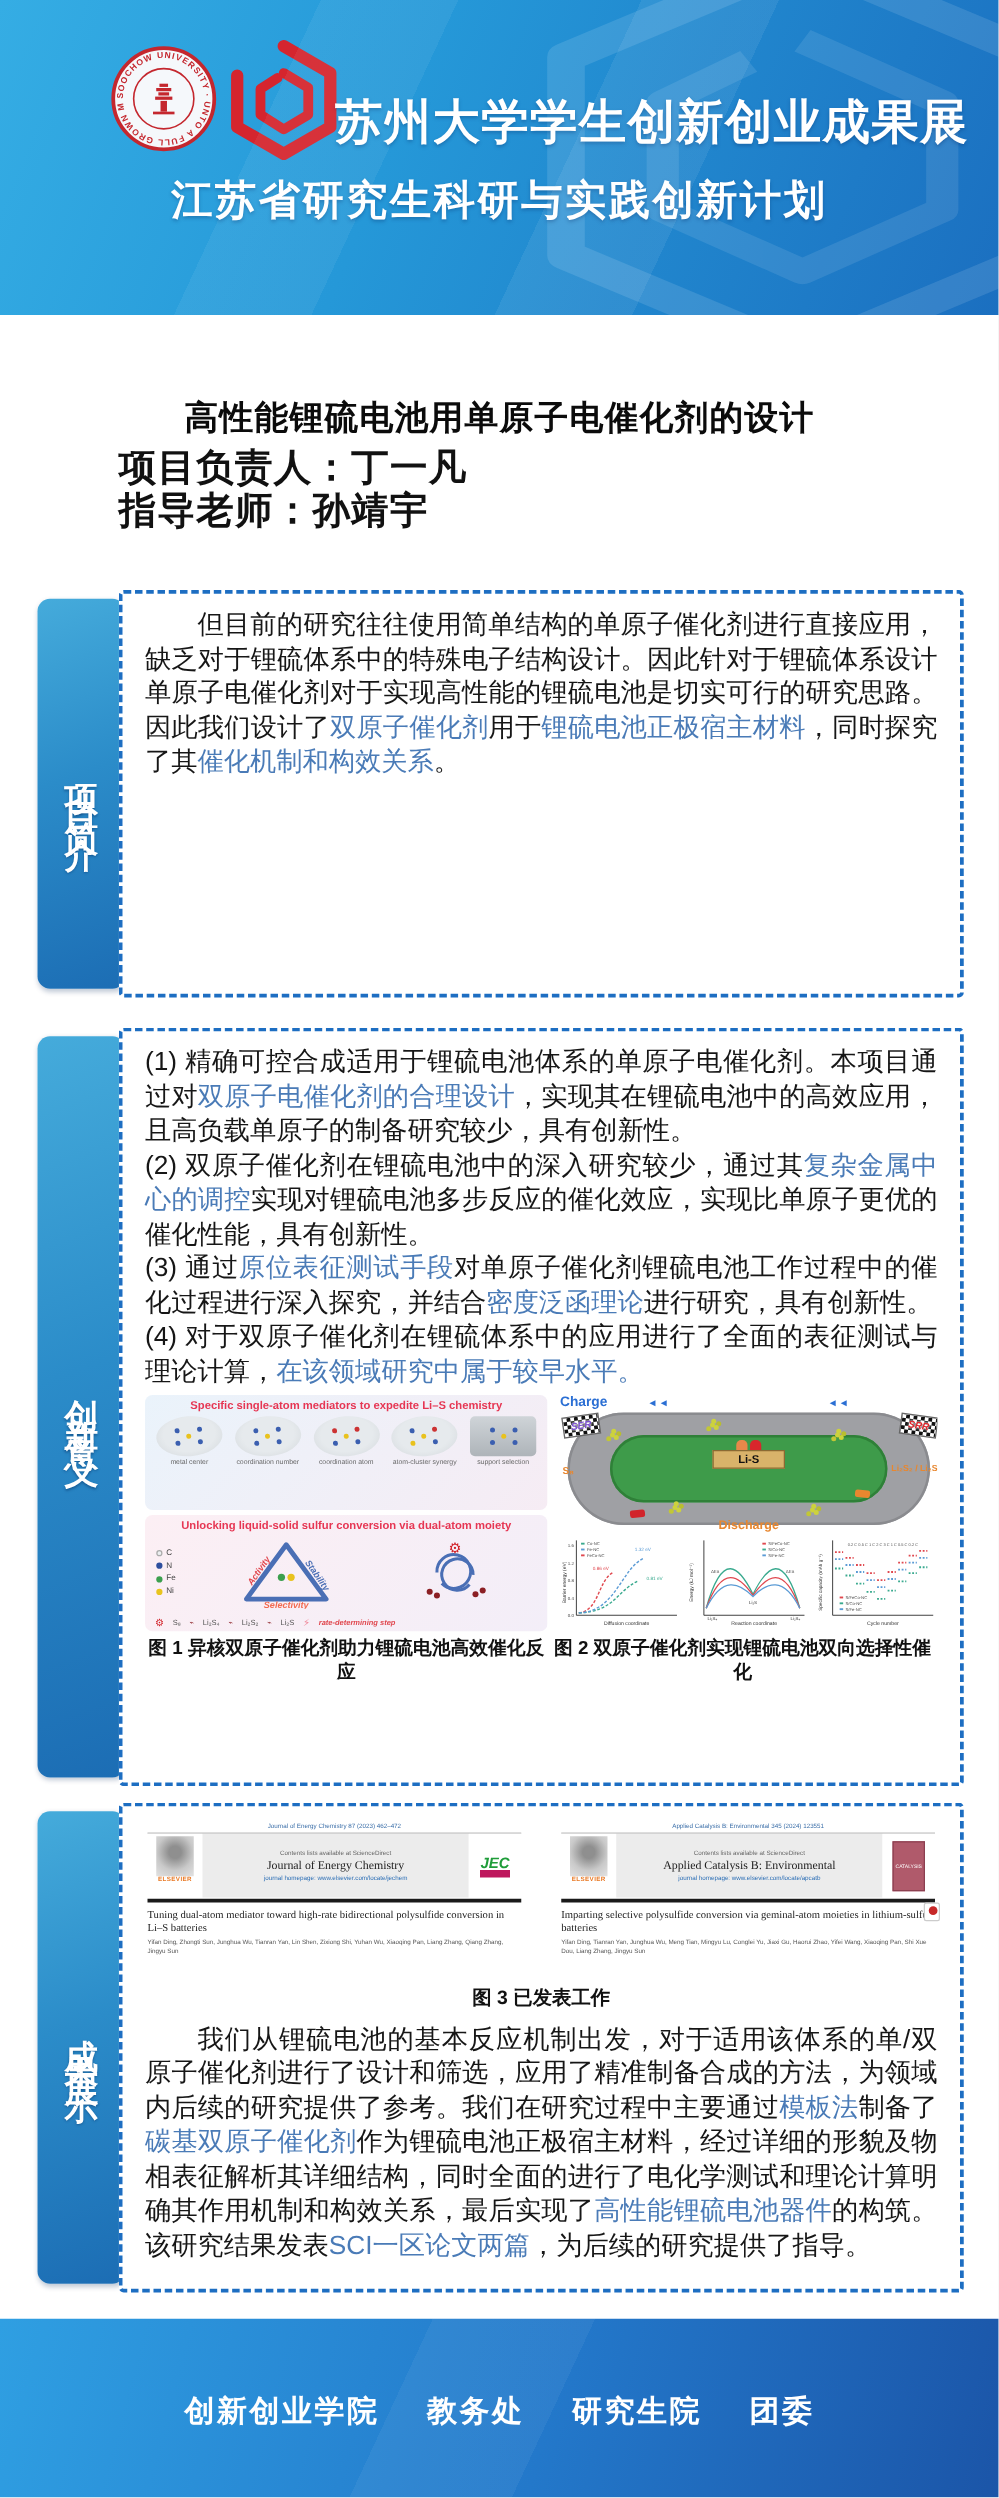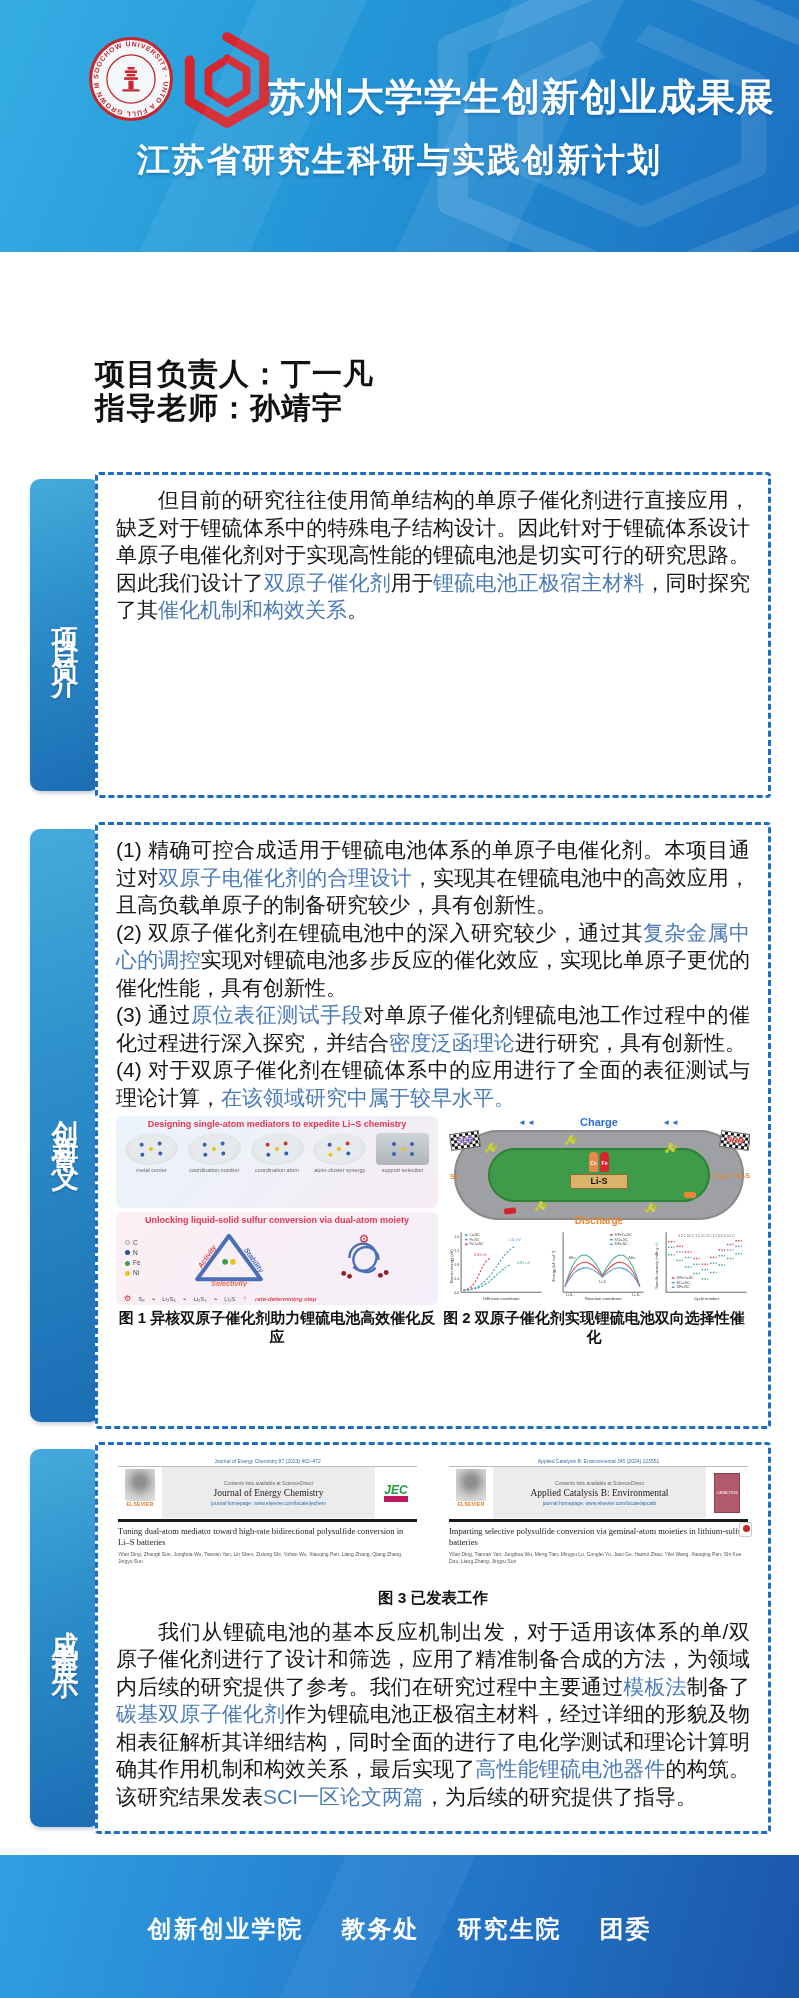--- a/index.html
+++ b/index.html
@@ -92,28 +92,28 @@
   .gearglyph{color:#d2242b;font-size:8px;}
   .rds{color:#e0484f;font-weight:700;font-style:italic;}
   .bolt{color:#f08fa0;font-size:8px;}
 
   
   .track{position:relative;height:108px;}
   .track-outer{position:absolute;left:6px;right:6px;top:14px;bottom:4px;background:#9fa0a4;border-radius:48px;
     box-shadow:inset 0 0 0 2px #8a8b8f;}
   .track-infield{position:absolute;left:40px;right:40px;top:32px;bottom:22px;background:#3e9b4a;border-radius:36px;
     box-shadow:inset 0 0 0 2px #2f8038;}
-  .podium{position:absolute;left:50%;top:58px;transform:translateX(-50%);width:58px;height:15px;background:#d9b36a;
+  .podium{position:absolute;left:50%;top:44px;transform:translateX(-50%);width:58px;height:15px;background:#d9b36a;
     border:1px solid #8a6a33;text-align:center;font-size:9px;font-weight:800;color:#111;line-height:13px;}
   .duo{position:absolute;left:50%;top:36px;transform:translateX(-50%);display:flex;gap:2px;}
   .duo i{width:9px;height:20px;border-radius:4px 4px 2px 2px;display:block;color:#fff;font-style:normal;
     font-size:5px;text-align:center;line-height:22px;font-weight:700;}
   .duo .co{background:#e8884a;}
   .duo .fe{background:#d8262c;}
-  .charge{position:absolute;left:0;right:0;top:0;text-align:center;color:#2b6fd4;font-size:11px;font-weight:800;}
+  .charge{position:absolute;left:0;right:0;top:0;color:#2b6fd4;font-size:11px;font-weight:800;}
   .discharge{position:absolute;left:0;right:0;bottom:-2px;text-align:center;color:#e8872f;font-size:10px;font-weight:800;}
   .arrows-l{position:absolute;left:70px;top:2px;color:#2b6fd4;font-size:8px;letter-spacing:1px;}
   .arrows-r{position:absolute;right:70px;top:2px;color:#2b6fd4;font-size:8px;letter-spacing:1px;}
   .flag{position:absolute;width:30px;height:17px;display:flex;align-items:center;justify-content:center;
     background:conic-gradient(#111 25%,#fff 0 50%,#111 0 75%,#fff 0) 0 0/6px 6px;border:1px solid #666;
     font-size:8px;font-weight:900;font-style:italic;}
   .flag.ser{left:2px;top:16px;transform:rotate(-8deg);color:#7b4fd0;text-shadow:0 0 2px #fff,0 0 2px #fff;}
   .flag.srr{right:0px;top:16px;transform:rotate(8deg);color:#e0262c;text-shadow:0 0 2px #fff,0 0 2px #fff;}
   .sp-left{position:absolute;left:2px;top:56px;color:#e8872f;font-size:8px;font-weight:800;}
   .sp-right{position:absolute;right:0px;top:56px;color:#e8872f;font-size:7px;font-weight:800;}
@@ -189,20 +189,21 @@
     <svg class="hexlogo" viewBox="0 0 100 100">
       <path d="M50 6 L88 28 L88 72 L50 94 L12 72 L12 30" fill="none" stroke="#d5252e" stroke-width="10" stroke-linejoin="round" stroke-linecap="round"></path>
       <path d="M50 28 L70 40 L70 62 L50 74 L31 62 L31 41 L45 32" fill="none" stroke="#d5252e" stroke-width="8" stroke-linejoin="round" stroke-linecap="round"></path>
     </svg>
     <div class="expo-title">苏州大学学生创新创业成果展</div>
     <div class="program-title">江苏省研究生科研与实践创新计划</div>
   </div>
 
 
   <div class="content">
+    <div class="project-title">高性能锂硫电池用单原子电催化剂的设计</div>
     <div class="meta-line meta-leader">项目负责人：丁一凡</div>
     <div class="meta-line meta-advisor">指导老师：孙靖宇</div>
 
     <div class="section sec-intro">
       <div class="tab">
           <span>项目简介</span>
         </div>
       <div class="box">
         <p class="rich indent"><span>但目前的研究往往使用简单结构的单原子催化剂进行直接应用，缺乏对于锂硫体系中的特殊电子结构设计。因此针对于锂硫体系设计单原子电催化剂对于实现高性能的锂硫电池是切实可行的研究思路。因此我们设计了</span><span class="hl">双原子催化剂</span><span>用于</span><span class="hl">锂硫电池正极宿主材料</span><span>，同时探究了其</span><span class="hl">催化机制和构效关系</span><span>。</span></p>
       </div>
@@ -215,21 +216,21 @@
       <div class="box">
         <p class="rich"><span>(1) 精确可控合成适用于锂硫电池体系的单原子电催化剂。本项目通过对</span><span class="hl">双原子电催化剂的合理设计</span><span>，实现其在锂硫电池中的高效应用，且高负载单原子的制备研究较少，具有创新性。</span></p>
         <p class="rich"><span>(2) 双原子催化剂在锂硫电池中的深入研究较少，通过其</span><span class="hl">复杂金属中心的调控</span><span>实现对锂硫电池多步反应的催化效应，实现比单原子更优的催化性能，具有创新性。</span></p>
         <p class="rich"><span>(3) 通过</span><span class="hl">原位表征测试手段</span><span>对单原子催化剂锂硫电池工作过程中的催化过程进行深入探究，并结合</span><span class="hl">密度泛函理论</span><span>进行研究，具有创新性。</span></p>
         <p class="rich"><span>(4) 对于双原子催化剂在锂硫体系中的应用进行了全面的表征测试与理论计算，</span><span class="hl">在该领域研究中属于较早水平。</span></p>
 
         <div class="figures-row">
 
           <div class="fig fig1">
             <div class="f1panel f1p1">
-              <div class="f1title">Designing single-atom mediators to expedite Li–S chemistry</div>
+              <div class="f1title">Specific single-atom mediators to expedite Li–S chemistry</div>
               <div class="clusters">
                 <div class="clu">
                     <div class="sheet">
                       <i></i>
                     </div>
                     <div class="clu-label">metal center</div>
                   </div>
                 <div class="clu">
                     <div class="sheet">
                       <i></i>

